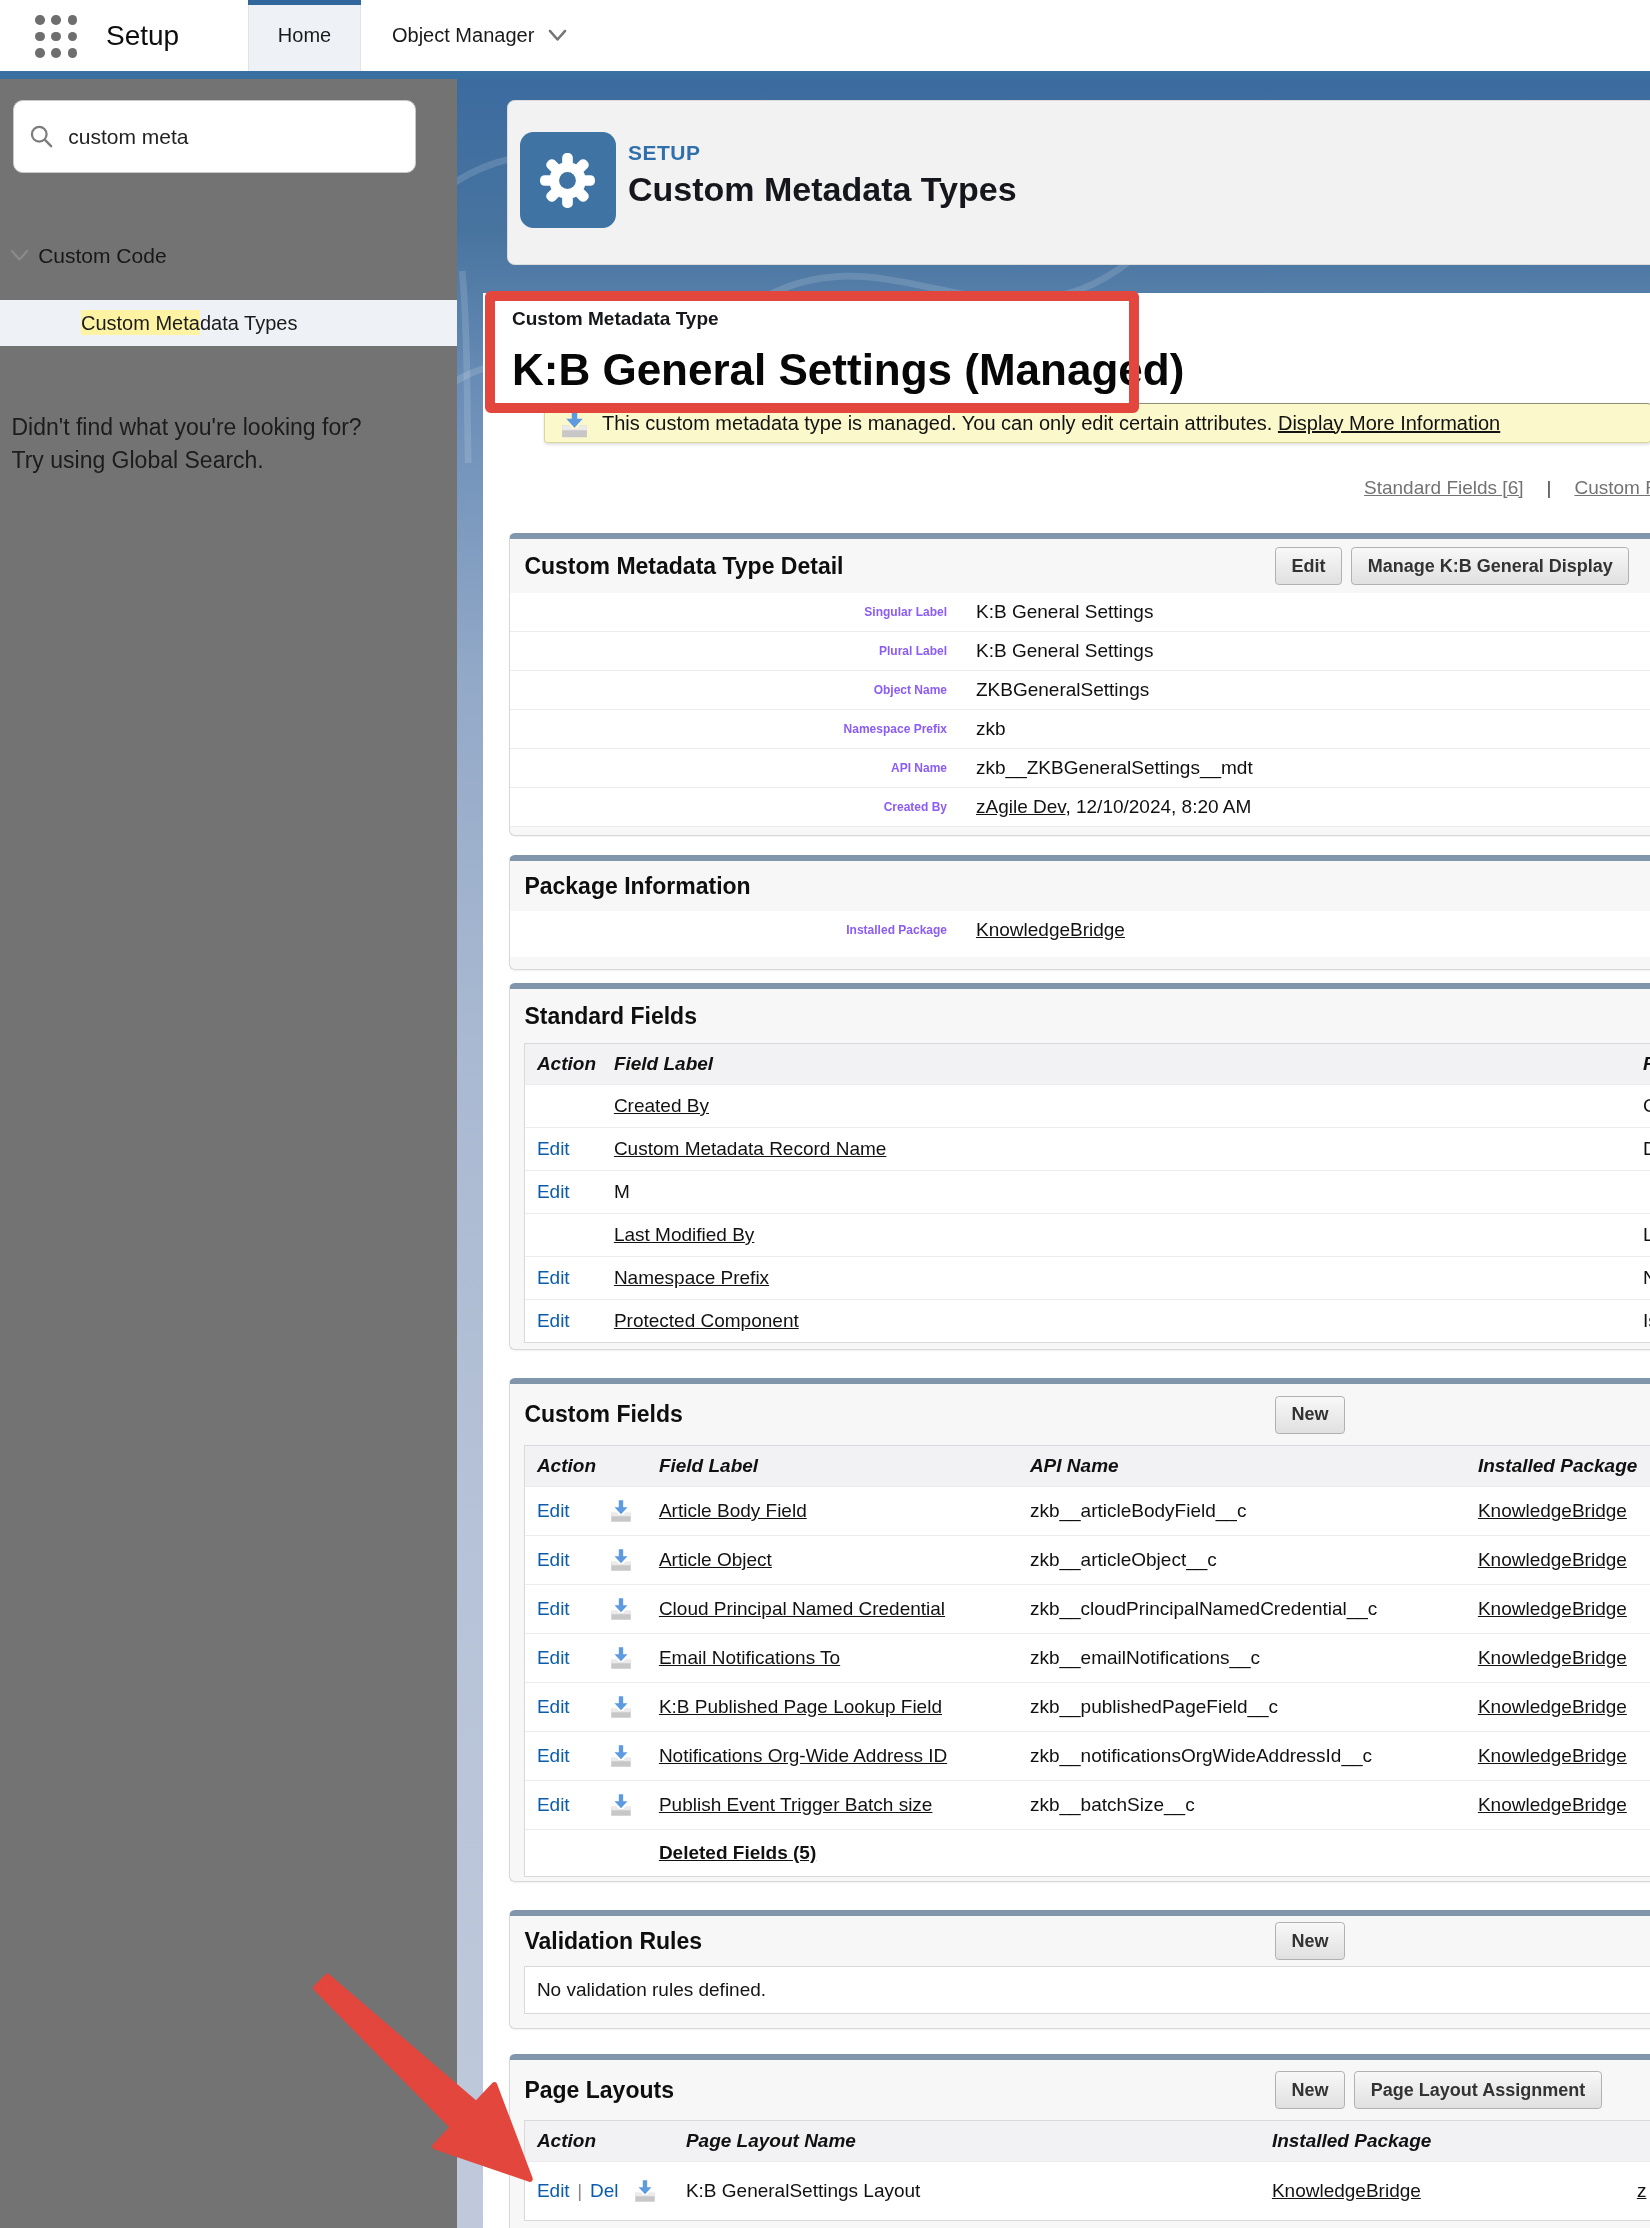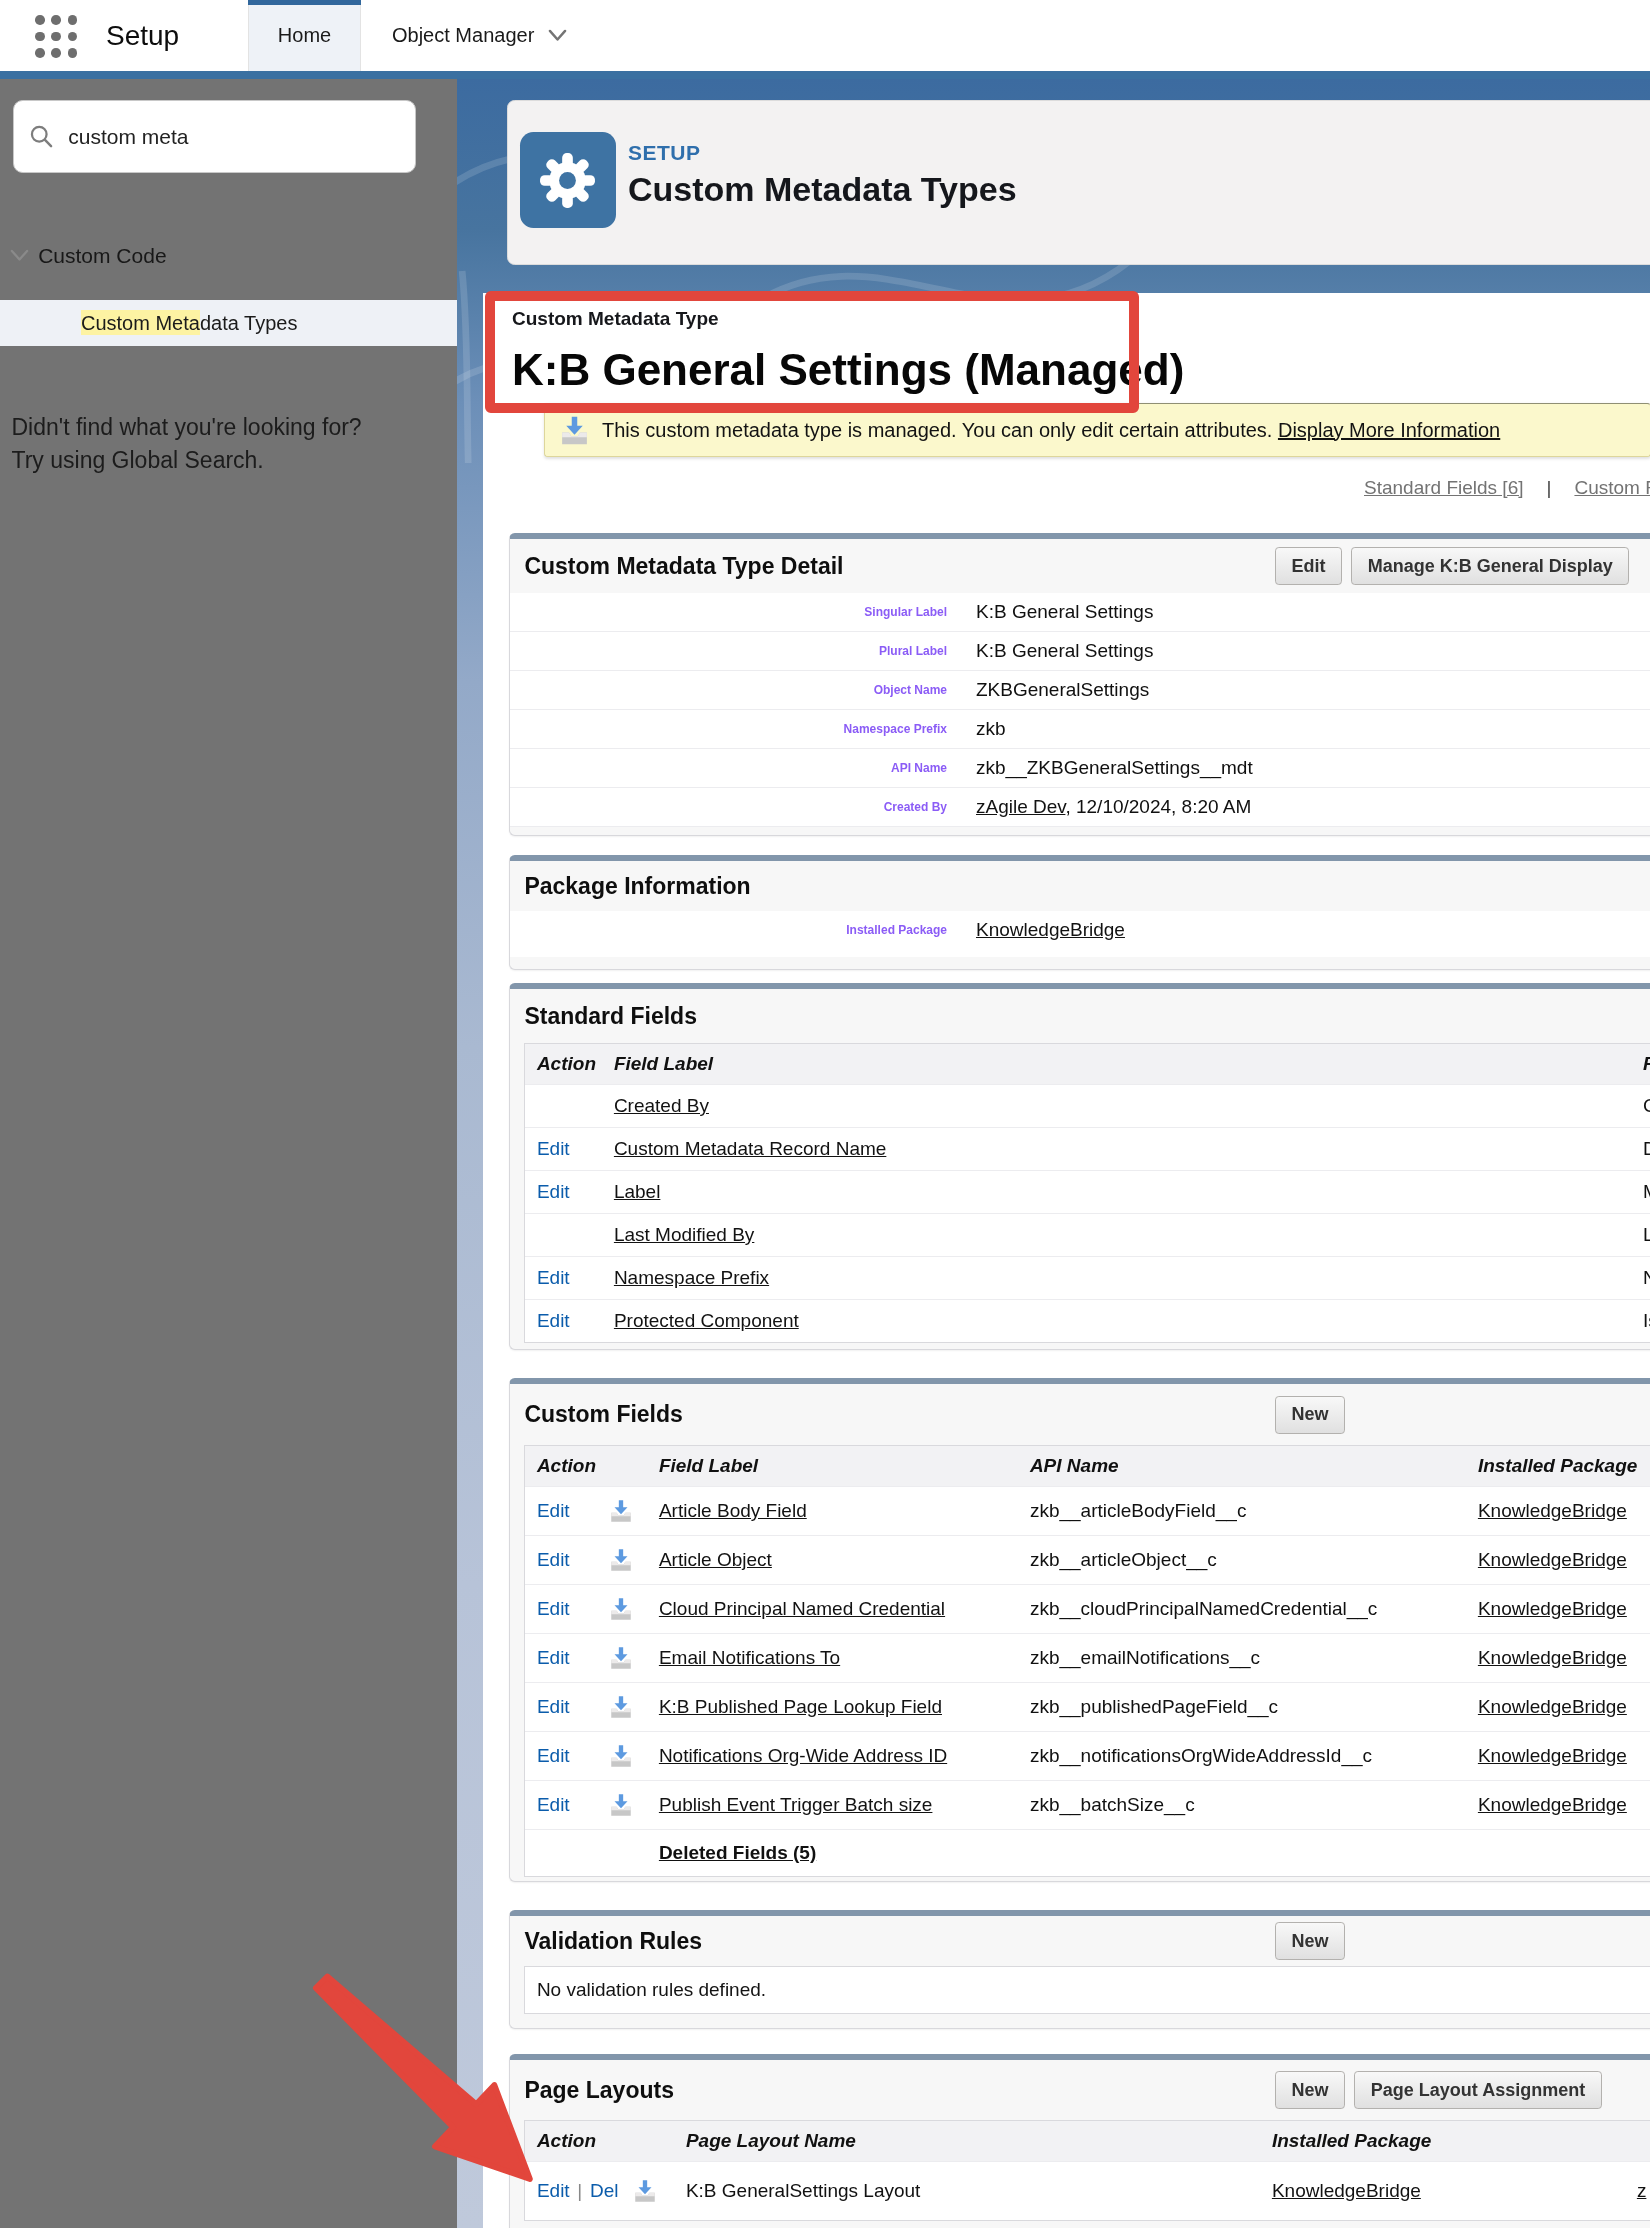--- a/index.html
+++ b/index.html
@@ -32,21 +32,21 @@
     background:linear-gradient(180deg,#3c6ba0 0%,#47749f 7%,#6c8fb8 15%,#93a9c8 28%,#a9b9d1 45%,#b7c3d8 70%,#bfc9db 100%);}
   .main-bg svg.swirls{position:absolute;left:0;top:0;}
   .hero-card{position:absolute;left:507px;top:100px;width:1201px;height:165px;background:#f3f2f2;border:1px solid #dcdcdc;border-radius:7.7px;box-sizing:border-box;z-index:5;}
   .gear-tile{position:absolute;left:11.5px;top:31px;width:96px;height:96px;border-radius:13.4px;background:#3e73a3;display:flex;align-items:center;justify-content:center;}
   .eyebrow{position:absolute;left:120px;top:40px;font-size:21px;font-weight:bold;color:#2f6fac;letter-spacing:0.5px;}
   .hero-title{position:absolute;left:120px;top:69px;font-size:34px;font-weight:bold;color:#15171c;}
   
   .panel{position:absolute;left:483px;top:293px;width:1249px;height:1936px;background:#fff;z-index:6;}
   .rec-type{position:absolute;left:29px;top:15.4px;font-size:19px;font-weight:bold;color:#16171b;}
   .rec-title{position:absolute;left:29px;top:52px;font-size:44px;font-weight:700;color:#070707;}
-  .notice{position:absolute;left:61px;top:110px;width:1107px;height:54px;box-sizing:border-box;background:#fbf8cc;border:1px solid #ddd69b;border-top:1.9px solid #8f8f74;border-radius:3.8px;display:flex;align-items:center;box-shadow:0 1.9px 2.9px rgba(0,0,0,0.12);}
+  .notice{position:absolute;left:61px;top:110px;width:1107px;height:40px;box-sizing:border-box;background:#fbf8cc;border:1px solid #ddd69b;border-top:1.9px solid #8f8f74;border-radius:3.8px;display:flex;align-items:center;box-shadow:0 1.9px 2.9px rgba(0,0,0,0.12);}
   .notice .txt{font-size:20px;color:#131313;white-space:nowrap;}
   .notice a{color:#131313;}
   .quick-links{position:absolute;left:881px;top:184px;display:flex;gap:23px;font-size:19px;white-space:nowrap;align-items:baseline;}
   .quick-links a{color:#737373;}
   .quick-links .sep{color:#444;text-decoration:none;}
   
   .sec{position:absolute;left:26px;width:1691px;box-sizing:border-box;background:#f7f7f7;border:1px solid #d8d8dc;border-top:6.7px solid #8296ab;border-radius:5.8px;box-shadow:0 1px 1.9px rgba(0,0,0,0.06);}
   .sec-head{position:relative;display:flex;align-items:center;padding-left:14.4px;font-size:23px;font-weight:bold;color:#0e0e0e;}
   .btns{position:absolute;left:765px;top:50%;transform:translateY(-50%);display:flex;gap:9.6px;}
   .btn{height:38px;padding:0 15.4px;font-size:18px;font-weight:bold;color:#333;background:linear-gradient(#f8f8f8,#e0e0e0);border:1px solid #b3b1ae;border-radius:3.8px;display:flex;align-items:center;white-space:nowrap;cursor:pointer;font-family:inherit;}
@@ -261,23 +261,20 @@
           </span>
         <span class="cell">
             <a href="#" class="flink">Custom Metadata Record Name</a>
           </span>
         <span class="cell" style="padding:0 0 0 11.5px;">D</span>
       </div>
       <div class="tr">
         <span class="cell">
             <a href="#" class="alink">Edit</a>
           </span>
-        <span class="cell">
-            <a href="#" class="flink">Label</a>
-          </span>
         <span class="cell" style="padding:0 0 0 11.5px;">M</span>
       </div>
       <div class="tr">
         <span class="cell"></span>
         <span class="cell">
             <a href="#" class="flink">Last Modified By</a>
           </span>
         <span class="cell" style="padding:0 0 0 11.5px;">L</span>
       </div>
       <div class="tr">

